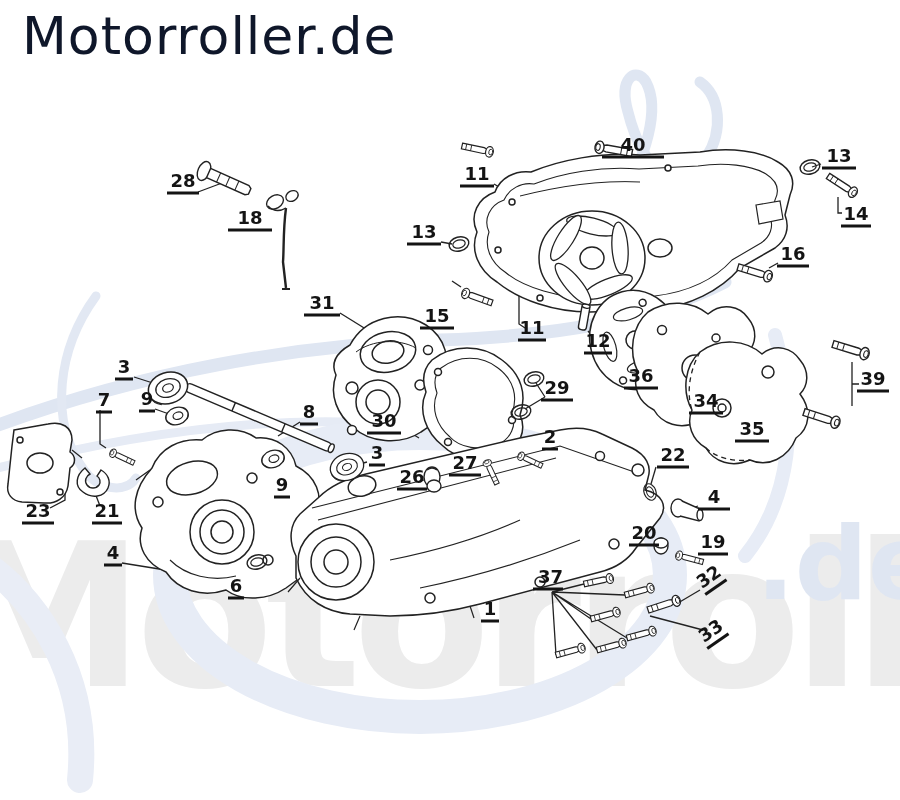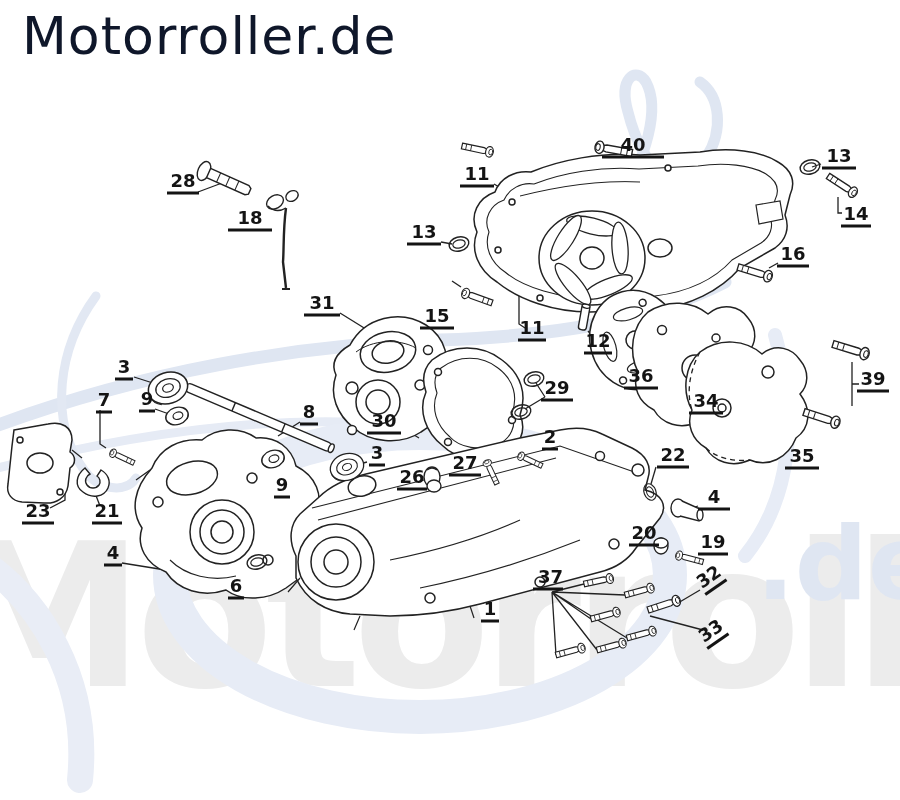--- a/index.html
+++ b/index.html
@@ -305,21 +305,21 @@
       <div class="plabel" style="left: 839px; top: 169px;"><span>13</span><span class="bar" style="width: 34px;"></span></div>
       <div class="plabel" style="left: 856px; top: 227px;"><span>14</span><span class="bar" style="width: 30px;"></span></div>
       <div class="plabel" style="left: 793px; top: 267px;"><span>16</span><span class="bar" style="width: 32px;"></span></div>
       <div class="plabel" style="left: 424px; top: 245px;"><span>13</span><span class="bar" style="width: 34px;"></span></div>
       <div class="plabel" style="left: 437px; top: 285px; margin-top: 44px;"><span>15</span><span class="bar" style="width: 34px;"></span></div>
       <div class="plabel" style="left: 322px; top: 316px;"><span>31</span><span class="bar" style="width: 36px;"></span></div>
       <div class="plabel" style="left: 532px; top: 341px;"><span>11</span><span class="bar" style="width: 28px;"></span></div>
       <div class="plabel" style="left: 598px; top: 354px;"><span>12</span><span class="bar" style="width: 28px;"></span></div>
       <div class="plabel" style="left: 641px; top: 389px;"><span>36</span><span class="bar" style="width: 34px;"></span></div>
       <div class="plabel" style="left: 706px; top: 414px;"><span>34</span><span class="bar" style="width: 34px;"></span></div>
-      <div class="plabel" style="left: 802px; top: 442px; margin-top: 27px;"><span>35</span><span class="bar" style="width: 34px;"></span></div>
+      <div class="plabel" style="left: 752px; top: 442px;"><span>35</span><span class="bar" style="width: 34px;"></span></div>
       <div class="plabel" style="left: 873px; top: 392px;"><span>39</span><span class="bar" style="width: 32px;"></span></div>
       <div class="plabel" style="left: 124px; top: 380px;"><span>3</span><span class="bar" style="width: 18px;"></span></div>
       <div class="plabel" style="left: 104px; top: 413px;"><span>7</span><span class="bar" style="width: 16px;"></span></div>
       <div class="plabel" style="left: 147px; top: 412px;"><span>9</span><span class="bar" style="width: 16px;"></span></div>
       <div class="plabel" style="left: 309px; top: 425px;"><span>8</span><span class="bar" style="width: 18px;"></span></div>
       <div class="plabel" style="left: 384px; top: 434px;"><span>30</span><span class="bar" style="width: 34px;"></span></div>
       <div class="plabel" style="left: 557px; top: 401px;"><span>29</span><span class="bar" style="width: 32px;"></span></div>
       <div class="plabel" style="left: 377px; top: 466px;"><span>3</span><span class="bar" style="width: 16px;"></span></div>
       <div class="plabel" style="left: 282px; top: 498px;"><span>9</span><span class="bar" style="width: 16px;"></span></div>
       <div class="plabel" style="left: 550px; top: 450px;"><span>2</span><span class="bar" style="width: 16px;"></span></div>

